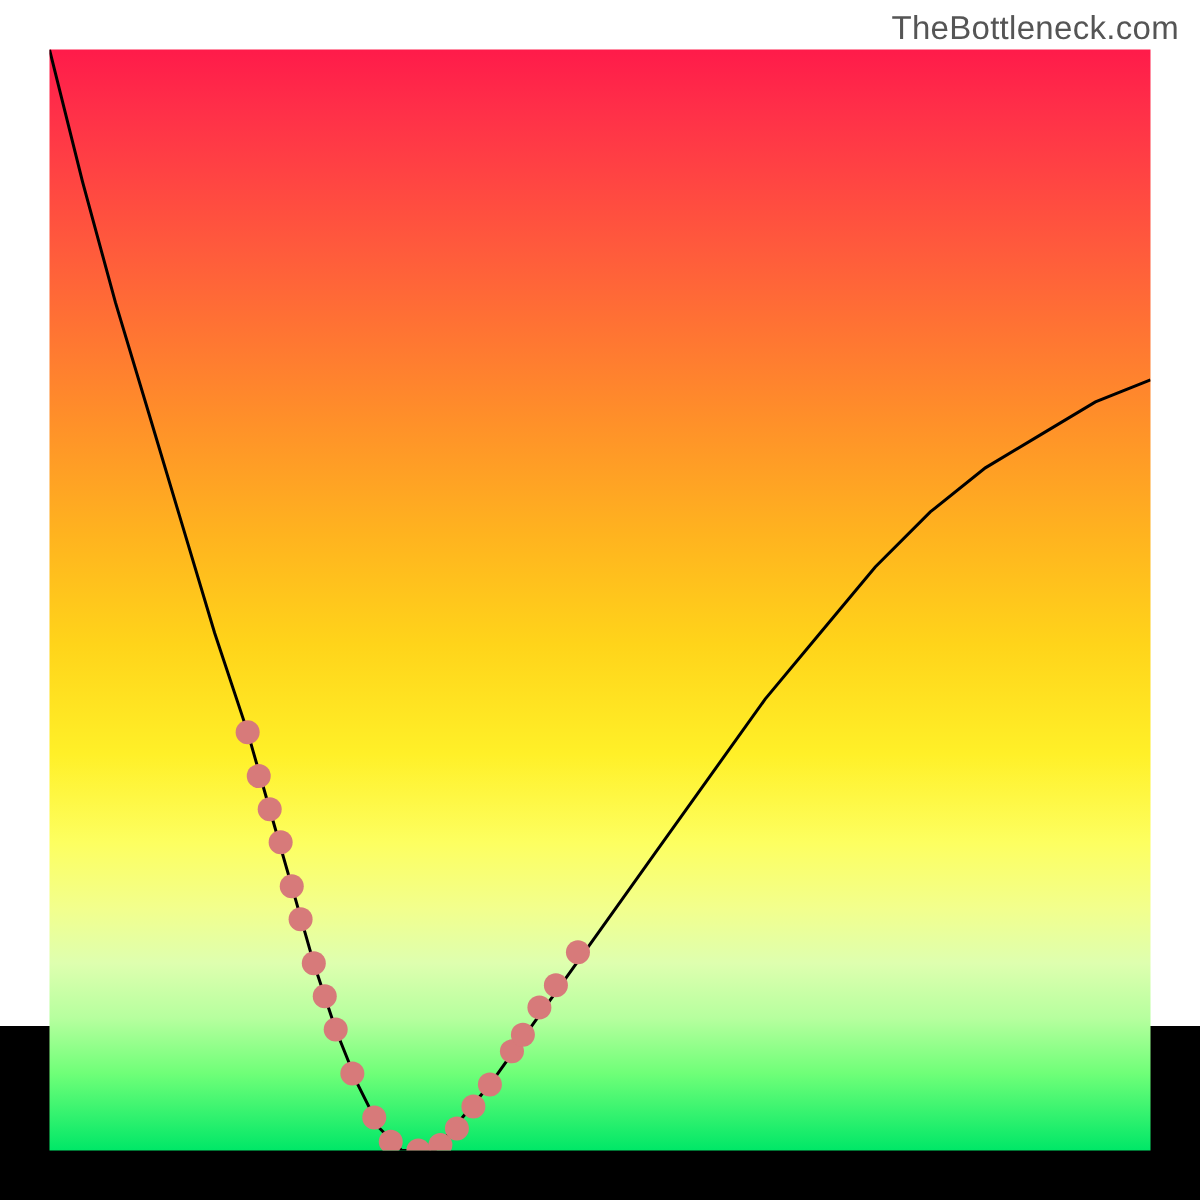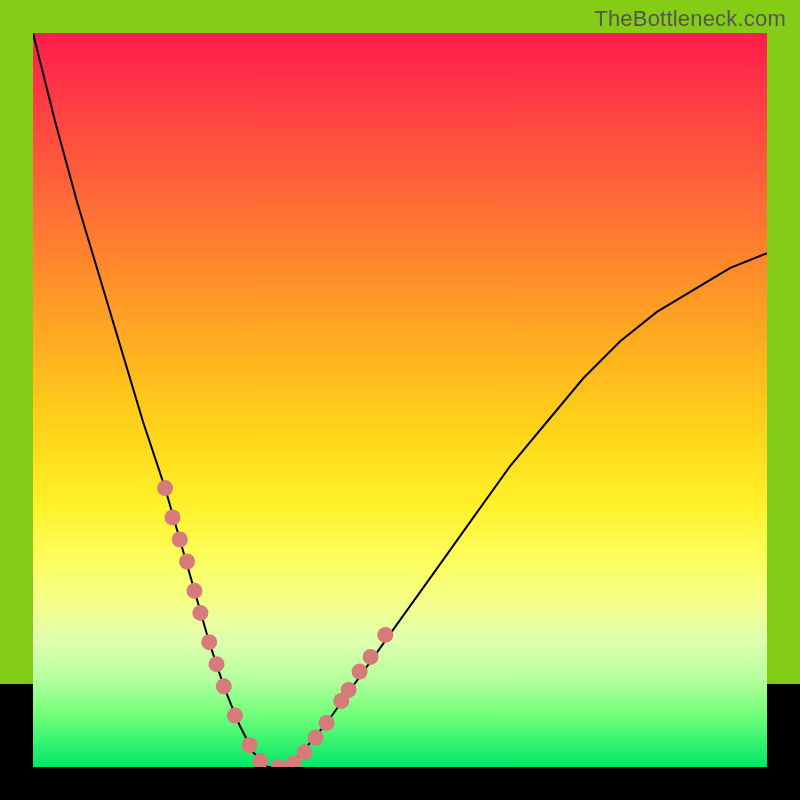--- a/index.html
+++ b/index.html
@@ -7,21 +7,21 @@
     padding: 0;
     width: 800px;
     height: 800px;
     background: #000;
     font-family: Arial, Helvetica, sans-serif;
   }
   .frame {
     position: relative;
     width: 800px;
     height: 684px;
-    background: #84cc16;
+    background: #ffffff;
   }
   .plot-area {
     position: absolute;
     left: 33px;
     top: 33px;
     width: 734px;
     height: 734px;
     
     background: linear-gradient(to bottom,
       #ff1b4a 0%,

